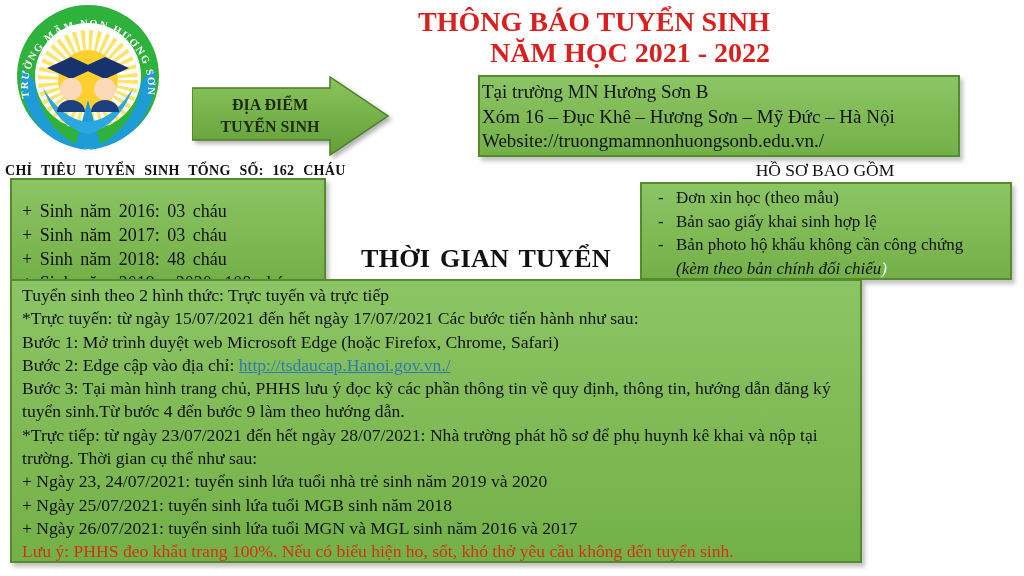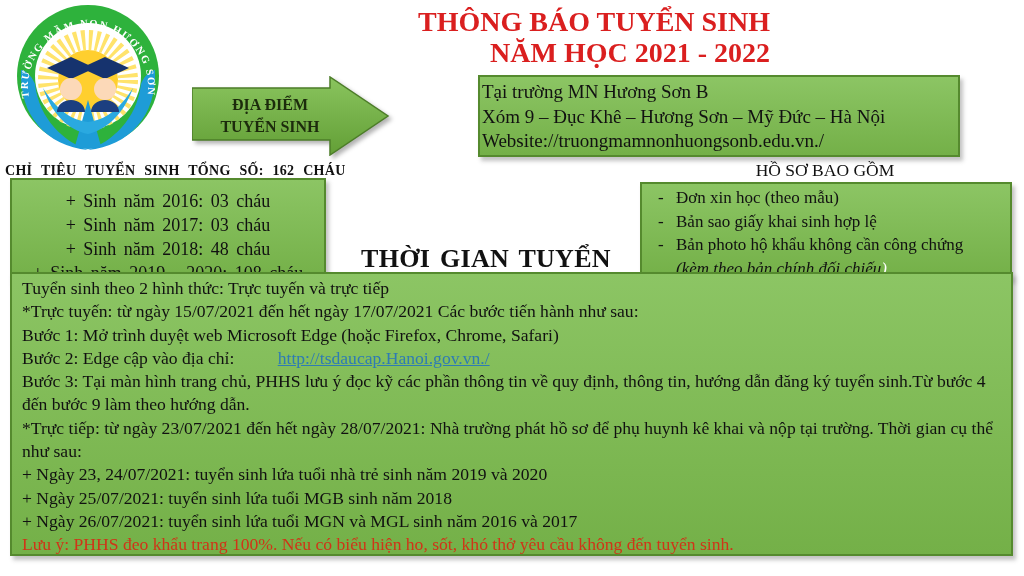--- a/index.html
+++ b/index.html
@@ -21,38 +21,38 @@
   
   .gbox{position:absolute;box-sizing:border-box;
         background:linear-gradient(180deg,#8cc564 0%,#74b048 100%);
         border:2px solid #558a2e;box-shadow:3px 4px 4px rgba(125,125,125,.45);}
   
   .addr-box{left:478px;top:75px;width:482px;height:82px;padding:3px 2px;
             font-size:19px;line-height:24.5px;}
   
   .quota-heading{position:absolute;left:5px;top:163px;font-size:14px;font-weight:bold;
                  word-spacing:5px;letter-spacing:.3px;color:#111;}
-  .quota-box{left:10px;top:178px;width:316px;height:104px;padding:9px 10px;
-             font-size:18px;line-height:24px;word-spacing:3px;text-align:center;}
+  .quota-box{left:10px;top:178px;width:316px;height:104px;padding:19px 10px;
+             font-size:18px;line-height:24px;word-spacing:3px;}
   
   .docs-heading{position:absolute;left:640px;top:160px;width:370px;text-align:center;
                 font-size:17.5px;font-weight:normal;color:#111;}
   .docs-box{left:640px;top:182px;width:372px;height:98px;padding:2px 6px;
             font-size:17px;line-height:23.5px;}
   .docs-row{display:flex;}
   .docs-dash{width:18px;margin-left:10px;flex:none;}
   .docs-cont{padding-left:28px;font-style:italic;}
   .white-paren{color:#ffffff;}
   
   .time-heading{position:absolute;left:328px;top:244px;width:316px;text-align:center;
                 font-size:26px;font-weight:bold;letter-spacing:.3px;color:#111;
                 word-spacing:3px;}
-  .main-box{left:10px;top:272px;width:1003px;height:284px;padding:3px 10px;
+  .main-box{left:10px;top:279px;width:852px;height:284px;padding:3px 10px;
             font-size:17.6px;line-height:23.3px;}
-  .main-box a{color:#2e7bb4;margin-left:39px;}
+  .main-box a{color:#2e7bb4;}
   .note-line{color:#d03418;}
   .ring-text{font-family:"Liberation Serif","DejaVu Serif",serif;font-weight:bold;
              font-size:10.5px;fill:#ffffff;letter-spacing:1.6px;}
 </style>
 </head>
 <body>
 
 <div id="canvas">
 
   <div class="logo">
@@ -105,21 +105,21 @@
         </linearGradient>
       </defs>
       <polygon points="0,12 138,12 138,1 196,40 138,79 138,64 0,64" fill="url(#agrad)" stroke="#4c7d28" stroke-width="1.5"></polygon>
       <text class="arrow-text" x="78" y="34" text-anchor="middle">ĐỊA ĐIỂM</text>
       <text class="arrow-text" x="78" y="56" text-anchor="middle">TUYỂN SINH</text>
     </svg>
   </div>
 
   <div class="gbox addr-box">
     <div>Tại trường MN Hương Sơn B</div>
-    <div>Xóm 9 – Đục Khê – Hương Sơn – Mỹ Đức – Hà Nội</div>
+    <div>Xóm 16 – Đục Khê – Hương Sơn – Mỹ Đức – Hà Nội</div>
     <div>Website://truongmamnonhuongsonb.edu.vn./</div>
   </div>
 
   <div class="quota-heading">CHỈ TIÊU TUYỂN SINH TỔNG SỐ: 162 CHÁU</div>
   <div class="gbox quota-box">
     <div>+ Sinh năm 2016: 03 cháu</div>
     <div>+ Sinh năm 2017: 03 cháu</div>
     <div>+ Sinh năm 2018: 48 cháu</div>
     <div>+ Sinh năm 2019 - 2020: 108 cháu</div>
   </div>

